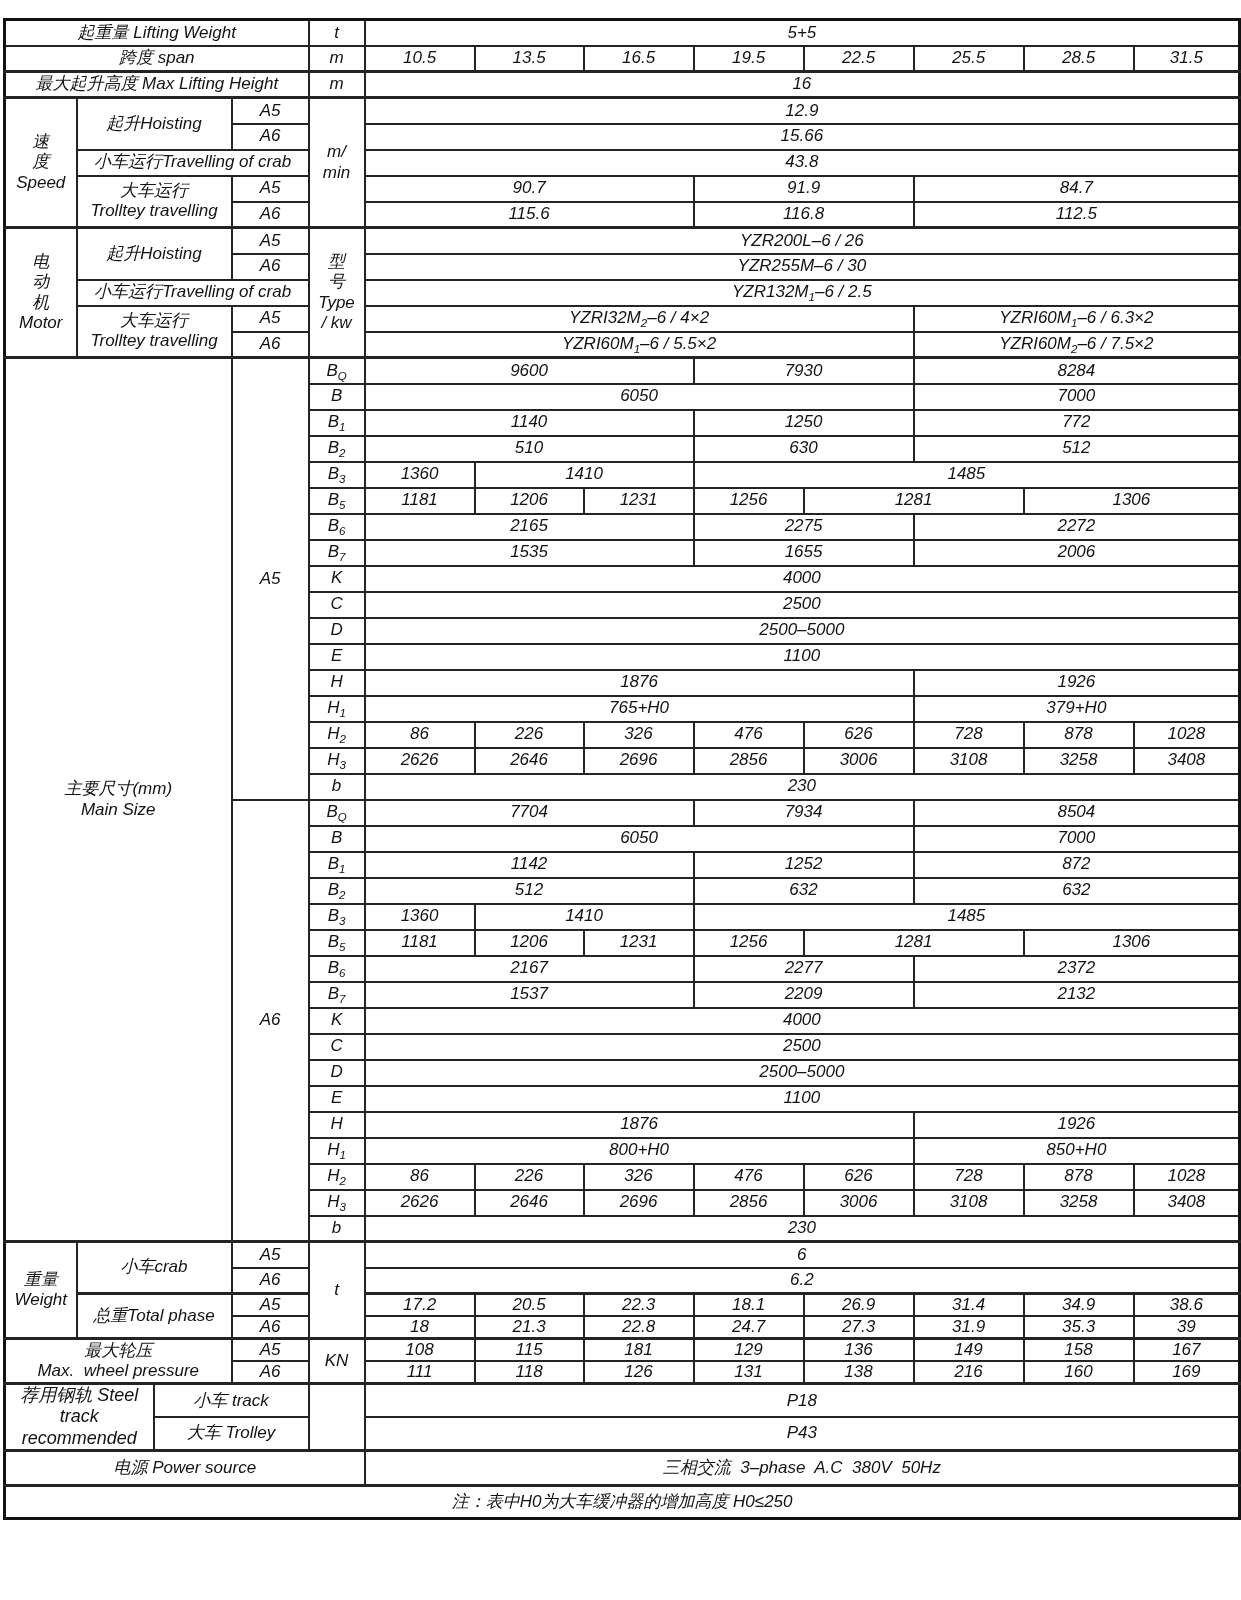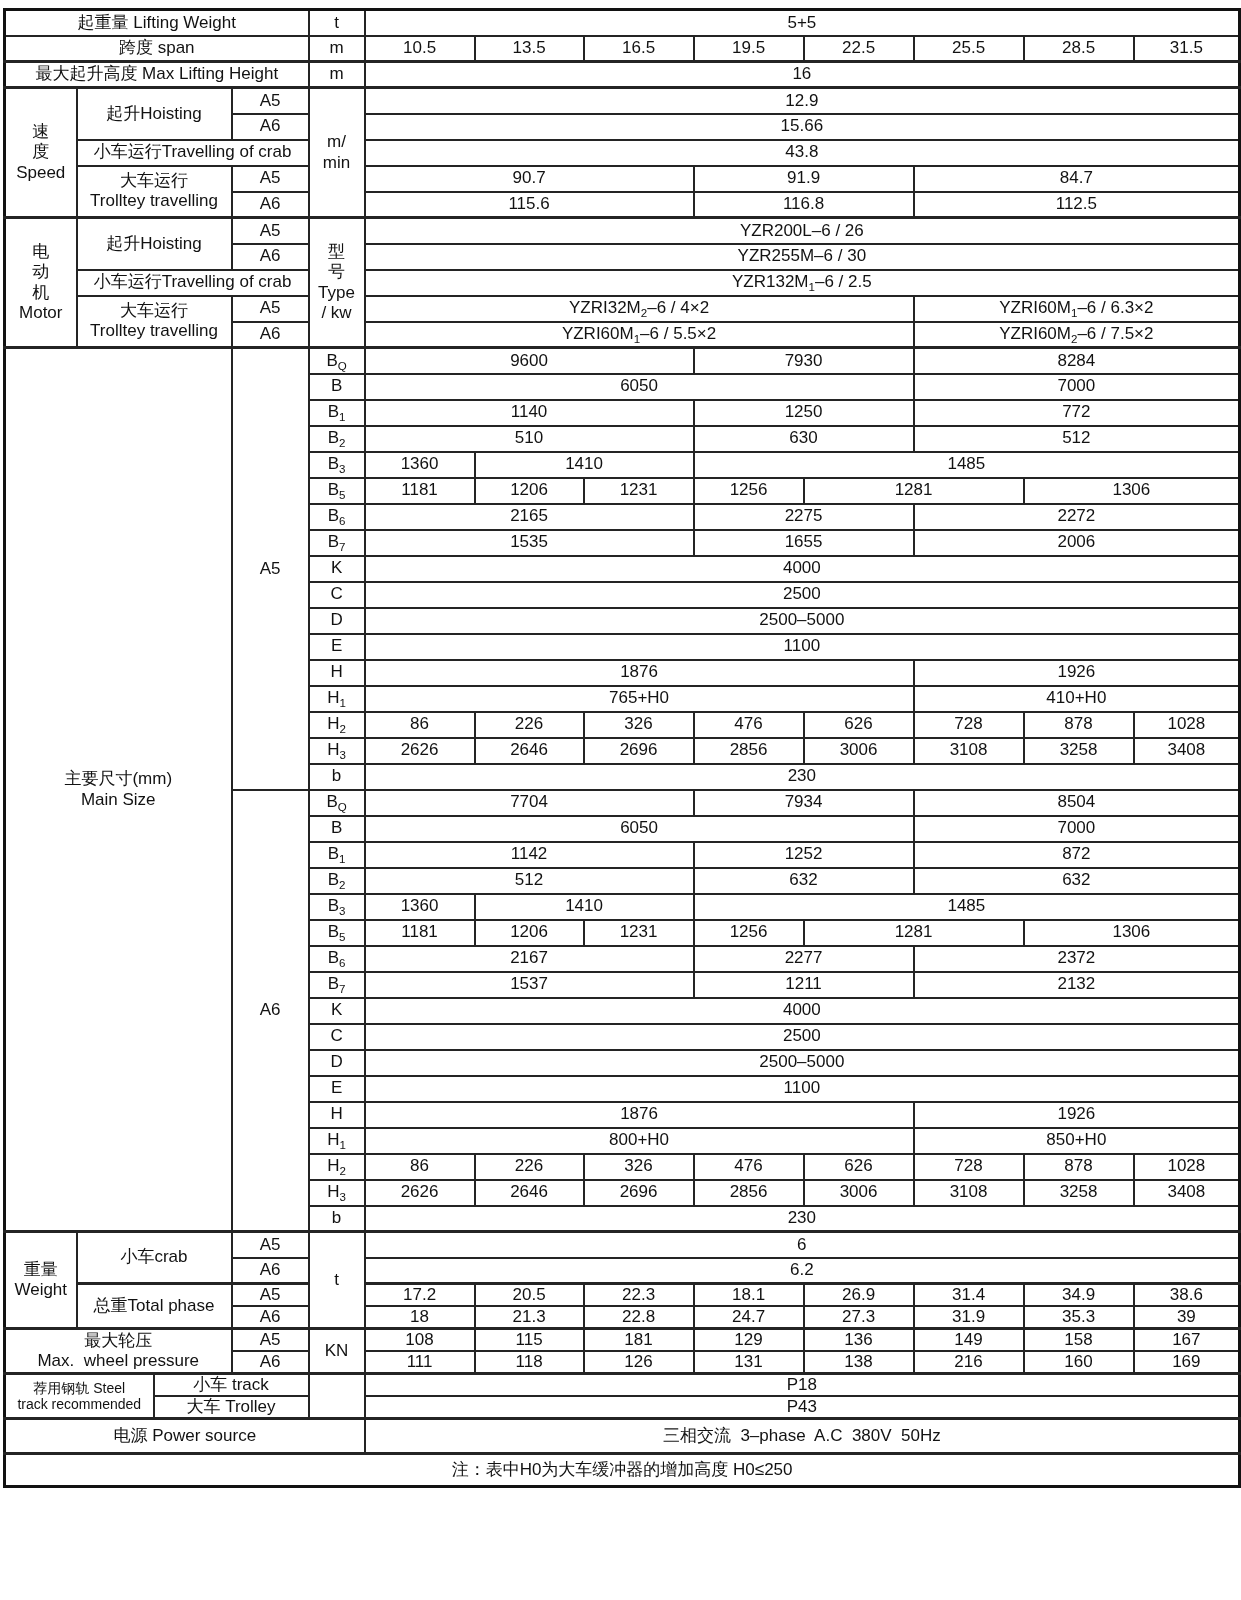--- a/index.html
+++ b/index.html
@@ -1,29 +1,29 @@
 <!DOCTYPE html>
 <html><head>
 <meta charset="utf-8">
 <style>
   html,body{margin:0;padding:0;background:#ffffff;}
-  .page{width:1241px;min-height:1600px;background:#fff;box-sizing:border-box;padding:8px 3px;}
+  .page{width:1241px;min-height:1600px;background:#fff;box-sizing:border-box;padding:18px 3px;font-style:italic;}
   table.spec{border-collapse:collapse;width:1235px;table-layout:fixed;
     font-family:"Liberation Sans","DejaVu Sans",sans-serif;color:#121212;border:3px solid #121212;}
   td{border:2px solid #242424;text-align:center;vertical-align:middle;font-size:17px;
      padding:0 2px;line-height:1.18;box-sizing:border-box;overflow:hidden;}
   tbody tr{height:26px;}
   tr.shrt{height:22px;}
   tr.pow{height:35px;}
   tr.note{height:33px;}
   tr.sep>td{border-bottom-width:3px;}
   td.bb3{border-bottom-width:3px;}
   .pl{white-space:pre-line;}
   .pw{white-space:pre-wrap;}
-  .sm{font-size:14px;}
+  .sm{font-size:18px;}
   sub{font-size:68%;line-height:0;}
 </style>
 </head>
 <body>
 
 <div class="page">
 <table class="spec">
 <colgroup>
 <col style="width:72px">
         <col style="width:77px">
@@ -203,21 +203,21 @@
           <td colspan="8">1100</td>
         </tr>
 <tr>
           <td>H</td>
           <td colspan="5">1876</td>
           <td colspan="3">1926</td>
         </tr>
 <tr>
           <td>H<sub>1</sub></td>
           <td colspan="5">765+H0</td>
-          <td colspan="3">410+H0</td>
+          <td colspan="3">379+H0</td>
         </tr>
 <tr>
           <td>H<sub>2</sub></td>
           <td>86</td>
           <td>226</td>
           <td>326</td>
           <td>476</td>
           <td>626</td>
           <td>728</td>
           <td>878</td>
@@ -280,21 +280,21 @@
         </tr>
 <tr>
           <td>B<sub>6</sub></td>
           <td colspan="3">2167</td>
           <td colspan="2">2277</td>
           <td colspan="3">2372</td>
         </tr>
 <tr>
           <td>B<sub>7</sub></td>
           <td colspan="3">1537</td>
-          <td colspan="2">1211</td>
+          <td colspan="2">2209</td>
           <td colspan="3">2132</td>
         </tr>
 <tr>
           <td>K</td>
           <td colspan="8">4000</td>
         </tr>
 <tr>
           <td>C</td>
           <td colspan="8">2500</td>
         </tr>

